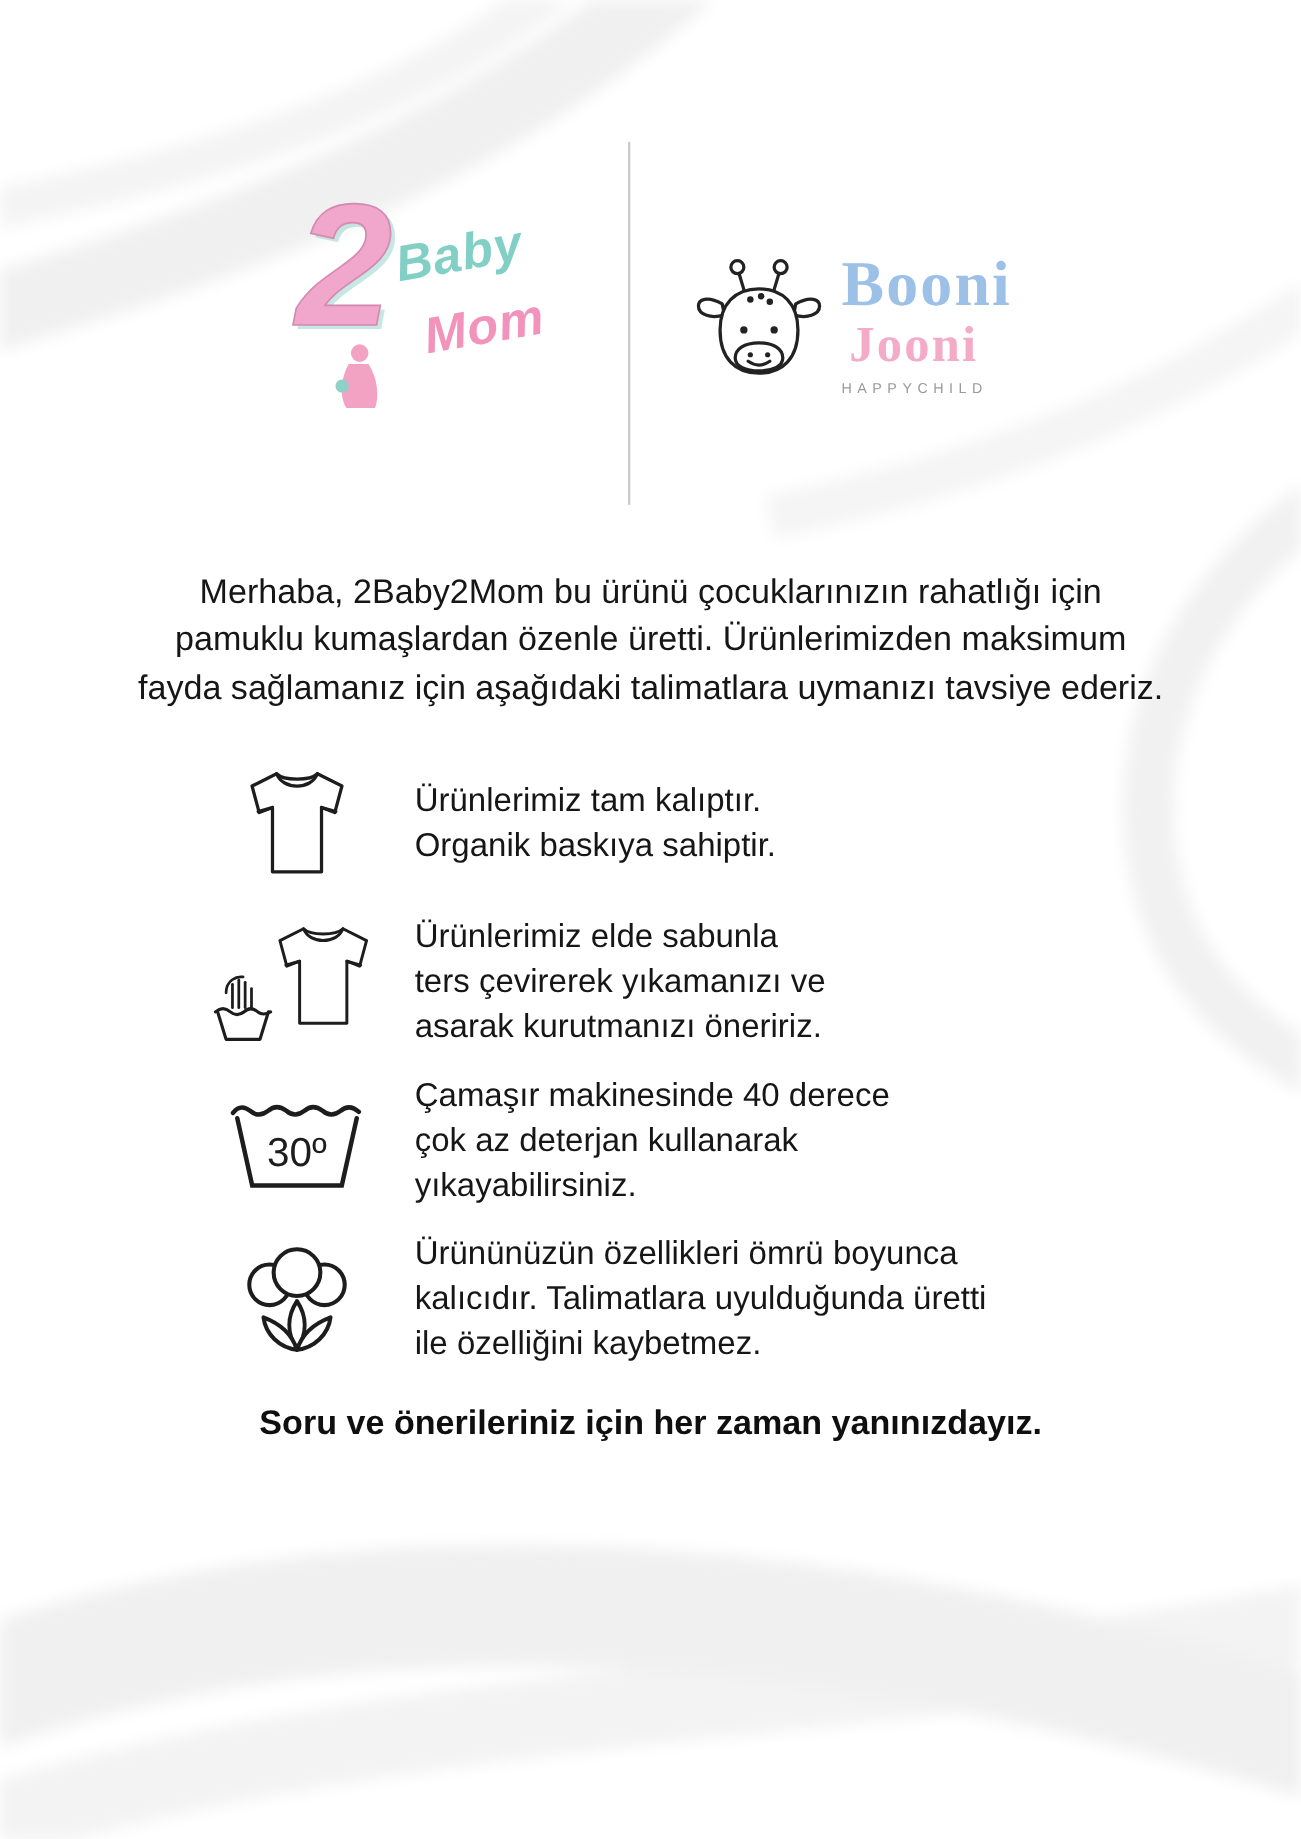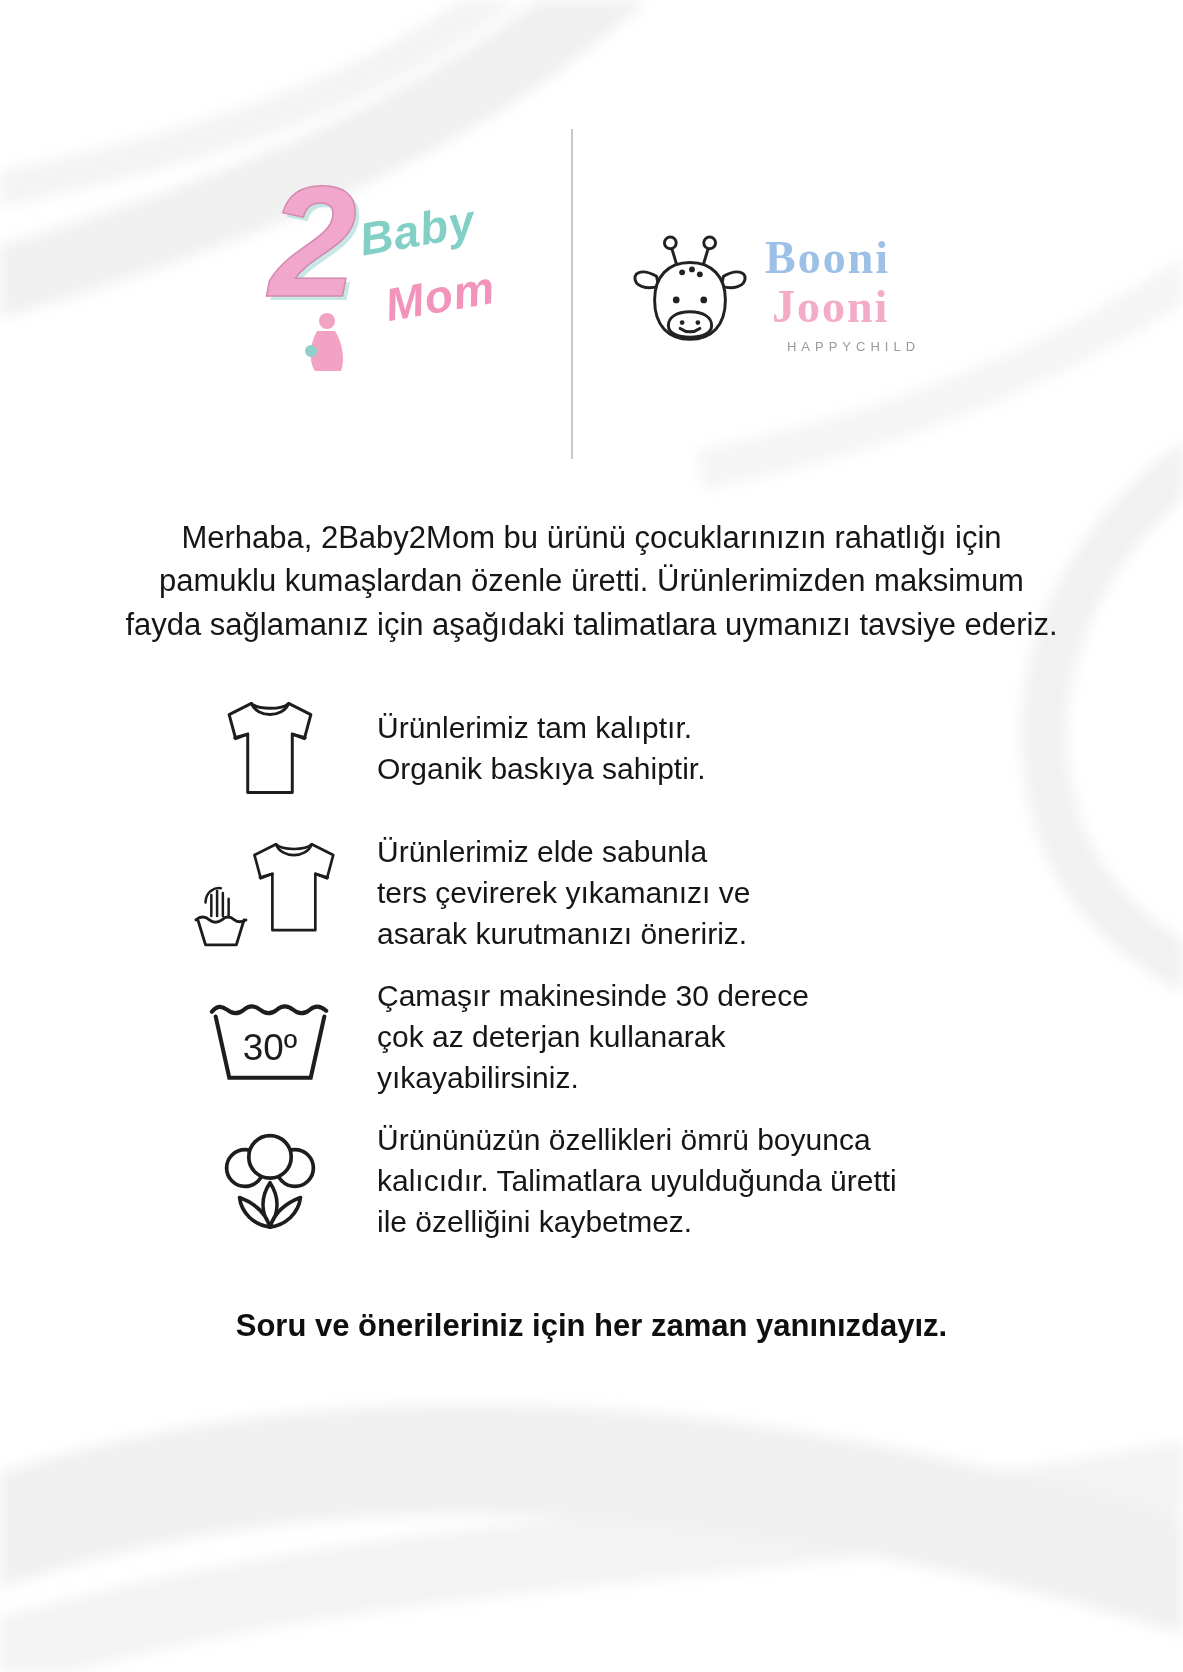--- a/index.html
+++ b/index.html
@@ -46,31 +46,31 @@
   .mom-figure { position:absolute; left:34px; top:142px; }
 
   .header-divider {
     width:2px; height:330px; background:#c9c9c9; align-self:center;
   }
 
   .logo-booni { display:flex; align-items:center; gap:16px; }
   .booni-text-col { display:flex; flex-direction:column; }
   .booni-line {
     font-family:"Liberation Serif", serif;
-    font-weight:700; font-size:46px; letter-spacing:2px;
+    font-weight:700; font-size:58px; letter-spacing:2px;
     color:#9cc0e6; line-height:1.05;
   }
   .jooni-line {
     font-family:"Liberation Serif", serif;
     font-weight:700; font-size:46px; letter-spacing:2px;
     color:#f3abc8; line-height:1.05; margin-left:7px;
   }
   .booni-tagline {
     font-size:13px; letter-spacing:5px; color:#9a9a9a;
-    margin-top:8px; margin-left:22px;
+    margin-top:8px; 
   }
 
   
   .intro {
     margin:46px auto 0 auto;
     width:1090px;
     text-align:center;
     font-size:31px; line-height:1.4;
     white-space:pre-line;
     color:#161616;
@@ -91,21 +91,21 @@
   }
   .instr-icon-cell { display:flex; justify-content:center; align-items:center; }
   .instr-text {
     font-size:30px; line-height:1.37;
     white-space:pre-line;
     color:#161616;
   }
 
   
   .footer-note {
-    margin-top:62px;
+    margin-top:30px;
     text-align:center;
     font-size:31px; font-weight:700;
     color:#0f0f0f;
   }
 </style>
 </head>
 <body>
 
 <div class="page">
 
@@ -216,21 +216,21 @@
       <div class="instr-row">
         <div class="instr-icon-cell">
           <svg width="128" height="100" viewBox="0 0 132 102">
             <g fill="none" stroke="#1d1d1d" stroke-width="4.2" stroke-linecap="round">
               <path d="M6,26 Q13,17 22,24 Q30,31 39,24 Q47,17 56,24 Q64,31 73,24 Q81,17 90,24 Q98,31 107,24 Q115,17 124,25"></path>
               <path d="M10,31 L24,94 L108,94 L122,31"></path>
             </g>
             <text x="66" y="76" text-anchor="middle" font-size="38" font-family="Liberation Sans, sans-serif" fill="#1d1d1d">30º</text>
           </svg>
         </div>
-        <div class="instr-text">Çamaşır makinesinde 30 derece
+        <div class="instr-text">Çamaşır makinesinde 40 derece
 çok az deterjan kullanarak
 yıkayabilirsiniz.</div>
       </div>
 
       <div class="instr-row">
         <div class="instr-icon-cell">
           <svg width="120" height="120" viewBox="0 0 130 130">
             <g fill="#ffffff" stroke="#1d1d1d" stroke-width="4" stroke-linejoin="round" stroke-linecap="round">
               <circle cx="38" cy="52" r="20"></circle>
               <circle cx="92" cy="52" r="20"></circle>

